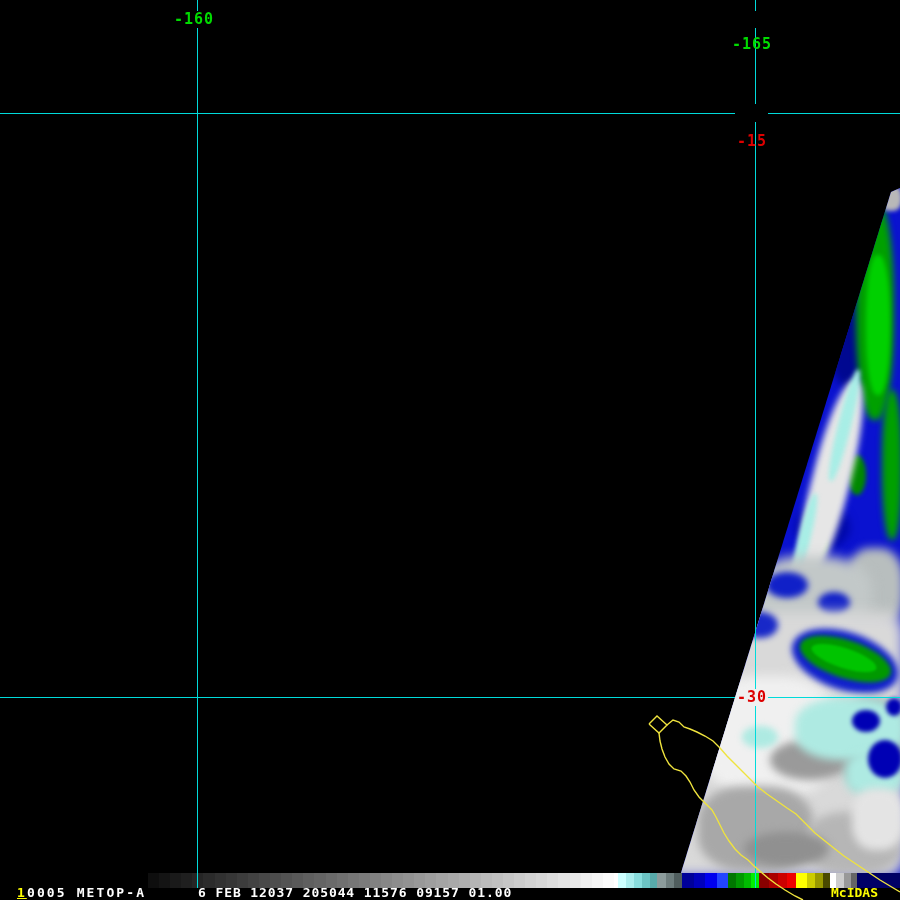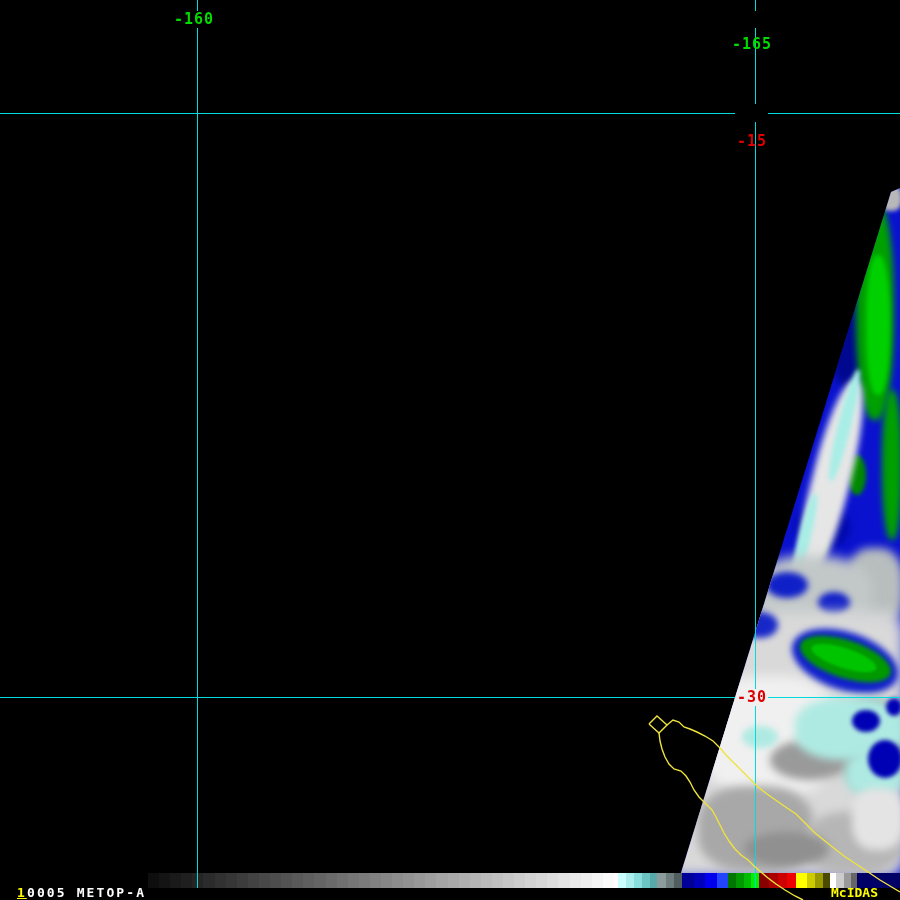--- a/index.html
+++ b/index.html
@@ -154,15 +154,16 @@
       <div style="width: 7px; background: rgb(74, 74, 0);"></div>
       <div style="width: 6px; background: rgb(255, 255, 255);"></div>
       <div style="width: 8px; background: rgb(204, 204, 204);"></div>
       <div style="width: 7px; background: rgb(153, 153, 153);"></div>
       <div style="width: 6px; background: rgb(102, 102, 102);"></div>
       <div style="width: 43px; background: rgb(0, 0, 102);"></div>
     </div>
   <div id="statusbar">
     <span class="frame" style="color: rgb(255, 255, 0);">1</span>
     <span class="ltext" style="color: rgb(255, 255, 255);">0005 METOP-A</span>
+    <span class="ctext" style="color: rgb(255, 255, 255);">6 FEB 12037 205044 11576 09157 01.00</span>
     <span class="brand" style="color: rgb(255, 255, 0);">McIDAS</span>
   </div>
 </div>
 
 </body></html>

